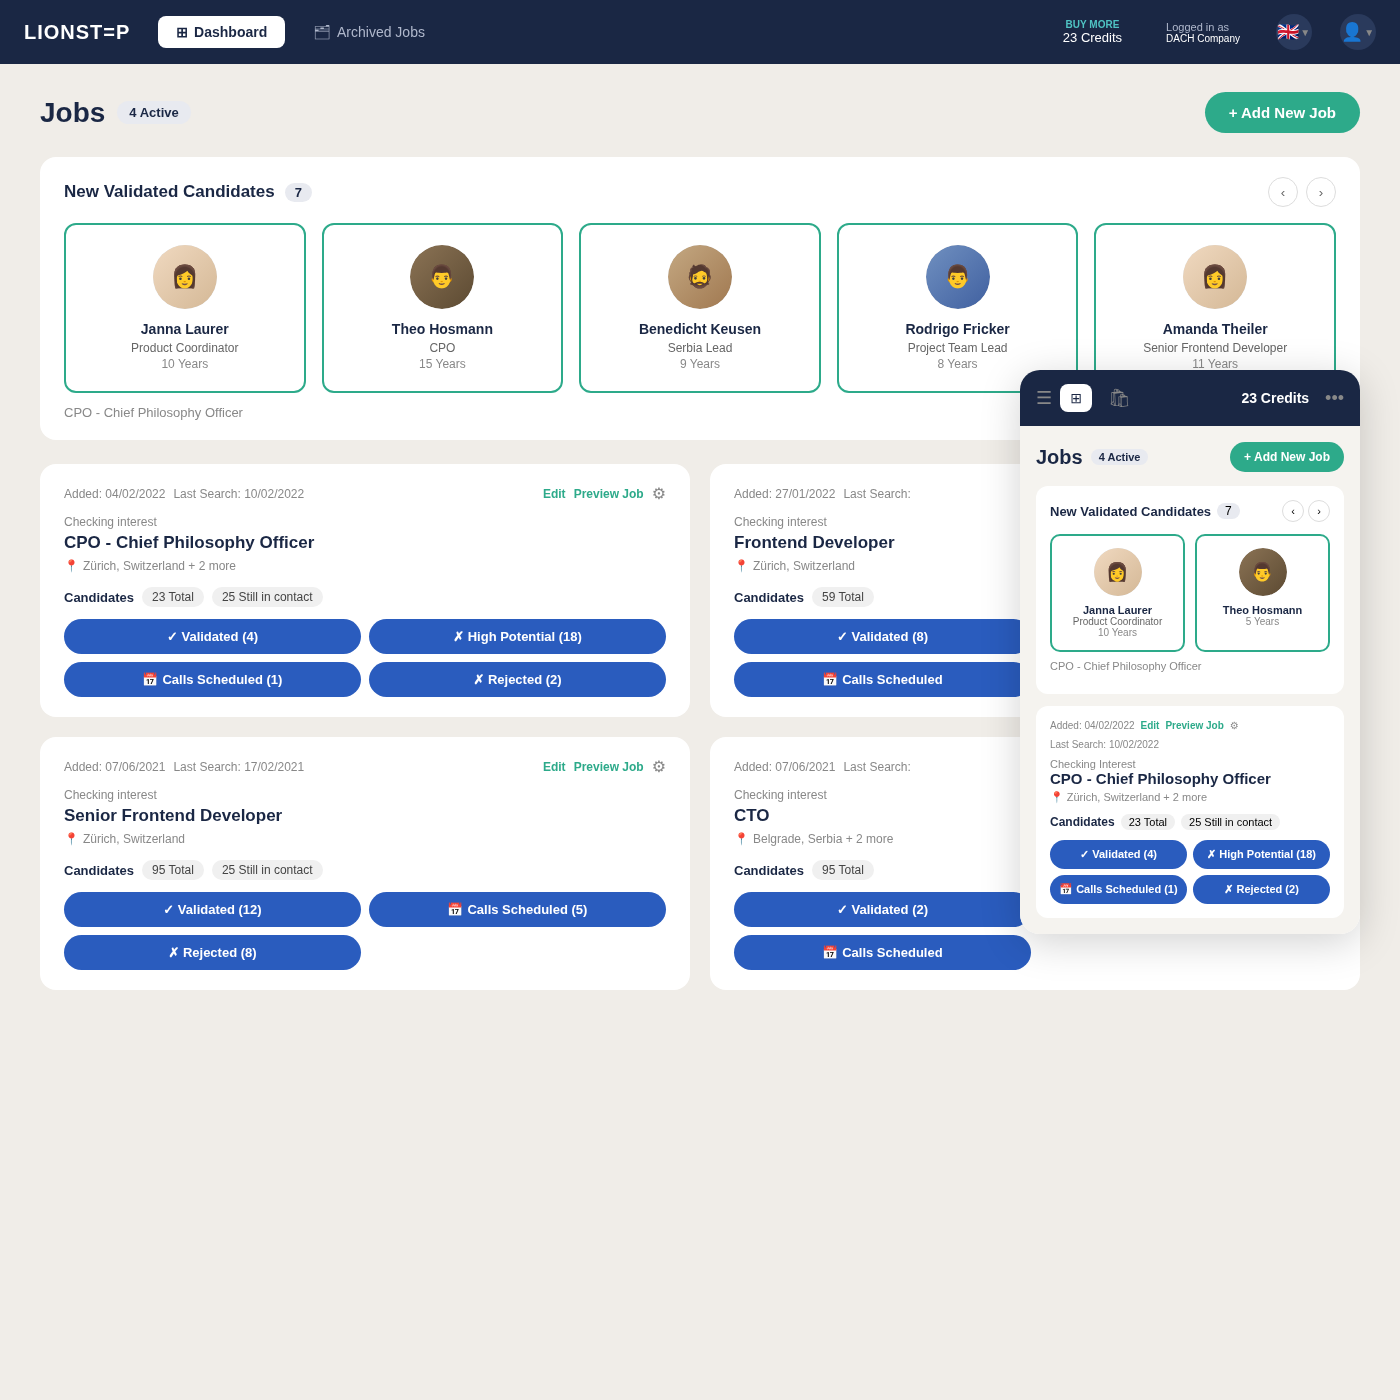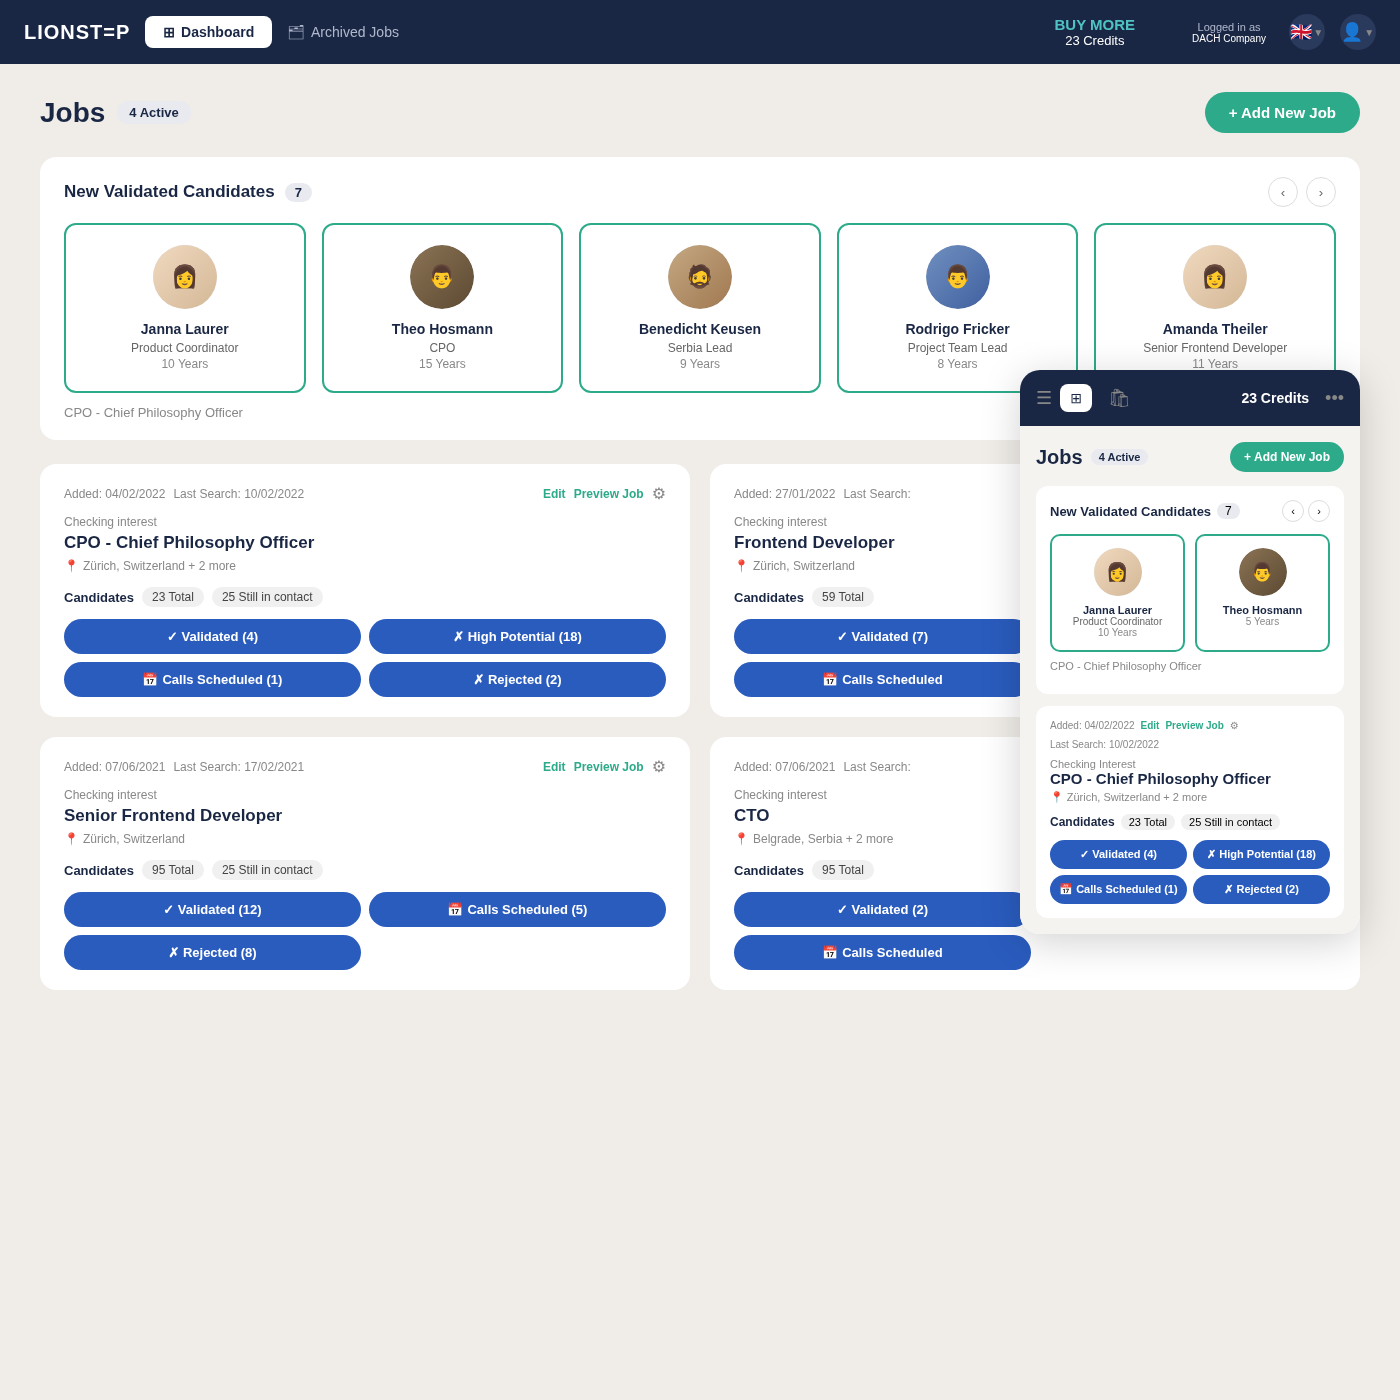--- a/index.html
+++ b/index.html
@@ -5,21 +5,21 @@
     * { box-sizing: border-box; margin: 0; padding: 0; }
     body { font-family: -apple-system, BlinkMacSystemFont, 'Segoe UI', sans-serif; background: #f0ede8; min-height: 1400px; }
 
     
     .navbar {
       background: #1a2744;
       height: 64px;
       display: flex;
       align-items: center;
       padding: 0 24px;
-      gap: 7px;
+      gap: 20px;
     }
     .navbar-logo {
       color: white;
       font-size: 20px;
       font-weight: 700;
       letter-spacing: 1px;
       margin-right: 8px;
     }
     .nav-btn-dashboard {
       background: white;
@@ -43,31 +43,30 @@
       cursor: pointer;
       margin-left: 8px;
     }
     .nav-spacer { flex: 1; }
     .nav-credits {
       text-align: center;
       margin-right: 24px;
     }
     .nav-credits .buy-more {
       color: #4fc3c3;
-      font-size: 15px;
+      font-size: 10px;
       font-weight: 700;
     }
     .nav-credits .credits-num {
       color: white;
       font-size: 13px;
     }
     .nav-logged {
-      text-align: center;
+      text-align: left;
       margin-right: 16px;
-      margin-left: 26px;
     }
     .nav-logged .logged-label {
       color: #b0b8cc;
       font-size: 11px;
     }
     .nav-logged .logged-company {
       color: white;
       font-size: 10px;
     }
     .nav-flag {
@@ -697,21 +696,21 @@
       <div class="job-title">Frontend Developer</div>
       <div class="job-location">
         <span>📍</span>
         Zürich, Switzerland
       </div>
       <div class="candidates-info">
         <span class="candidates-label">Candidates</span>
         <span class="candidates-total">59 Total</span>
       </div>
       <div class="job-buttons">
-        <button class="job-btn">✓ Validated (7)</button>
+        <button class="job-btn">✓ Validated (8)</button>
         <button class="job-btn" style="visibility:hidden"></button>
         <button class="job-btn">📅 Calls Scheduled</button>
         <button class="job-btn" style="visibility:hidden"></button>
       </div>
     </div>
 
     <div class="job-card">
       <div class="job-card-meta">
         <span>Added: 07/06/2021</span>
         <span>Last Search: 17/02/2021</span>

